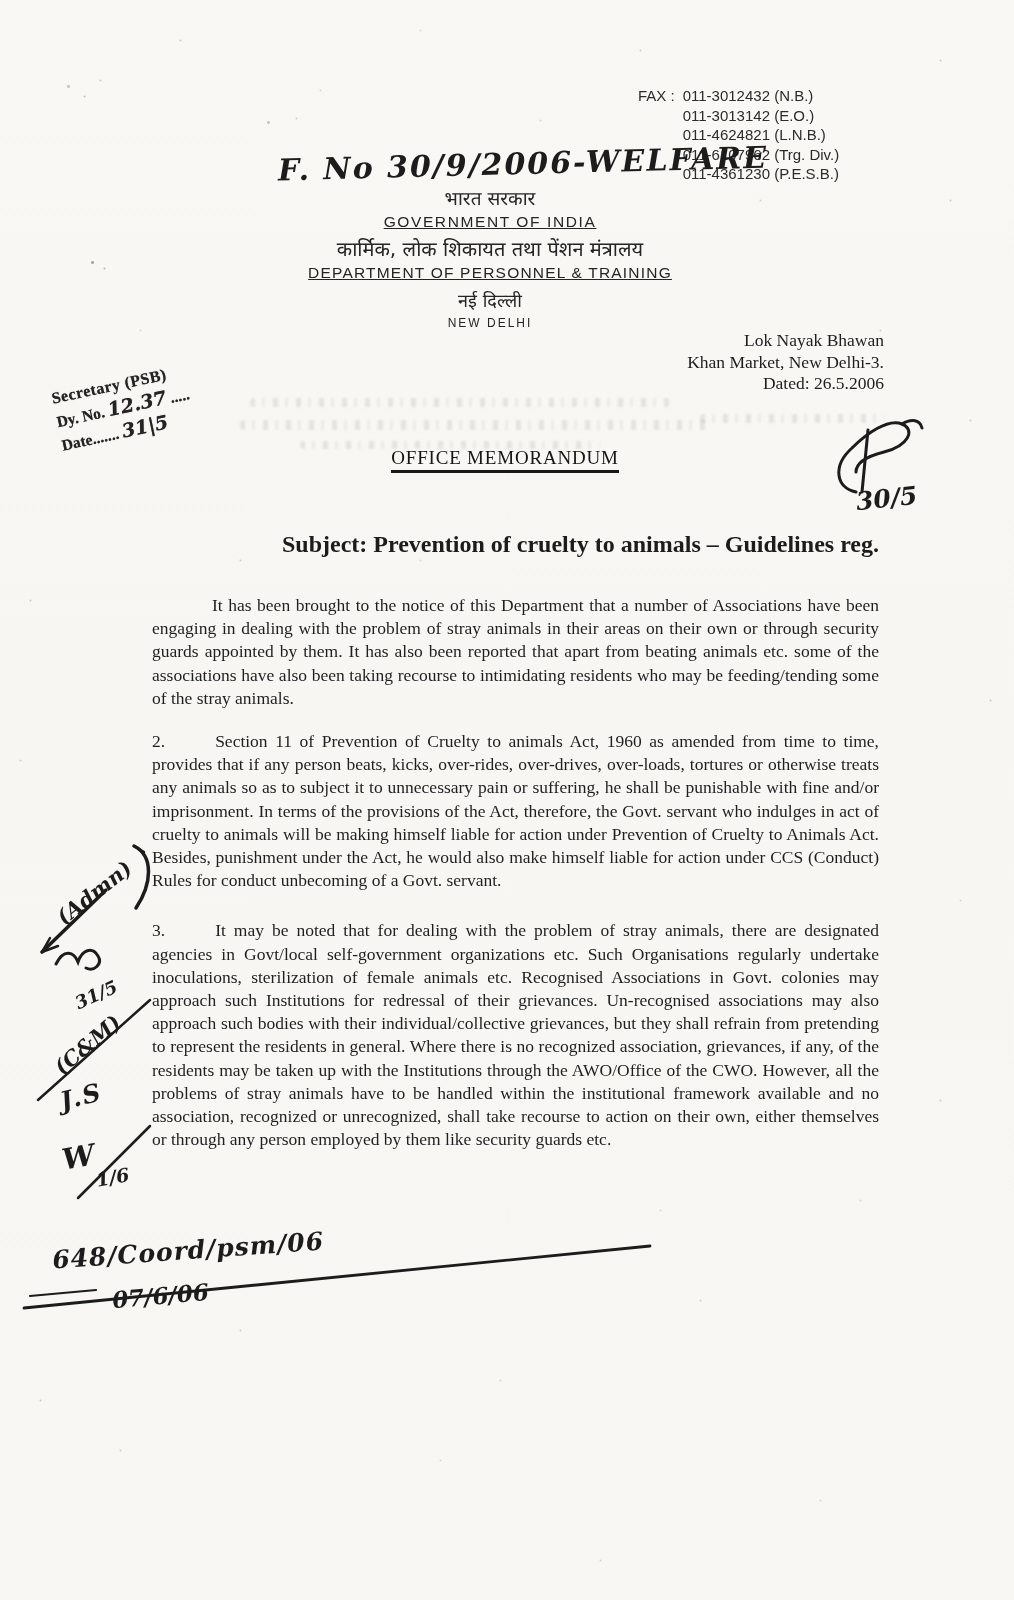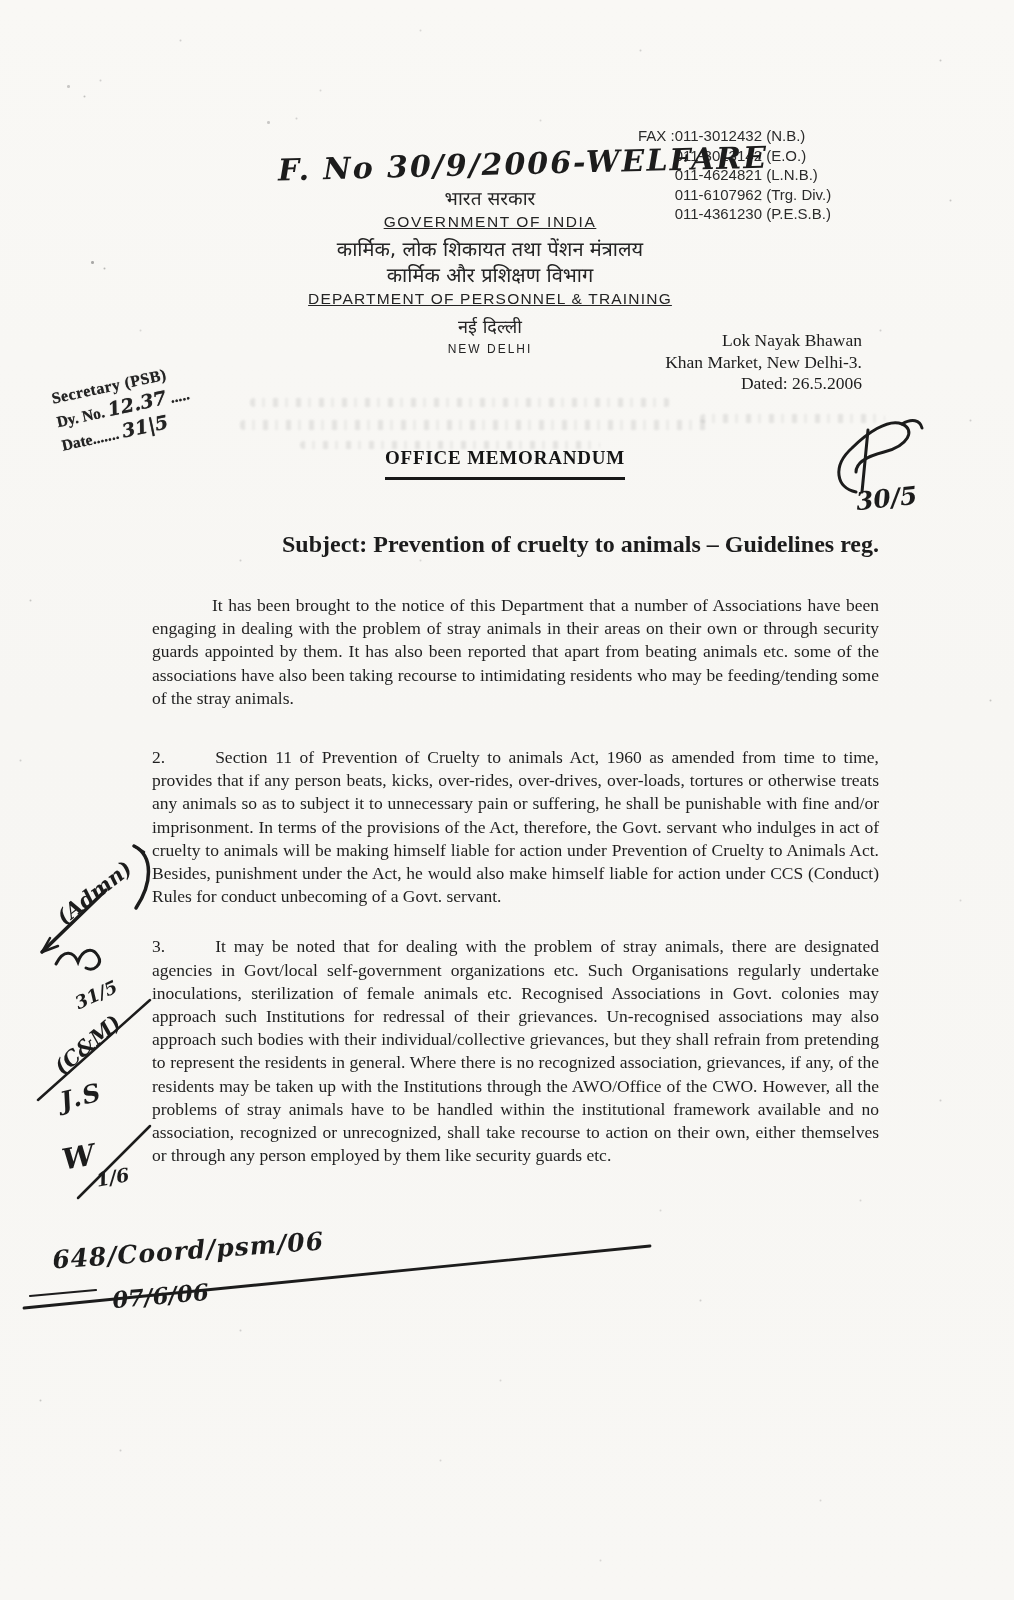--- a/index.html
+++ b/index.html
@@ -19,36 +19,36 @@
     120px 1450px 0 .5px rgba(90,90,90,.25),500px 1380px 0 .5px rgba(90,90,90,.2),700px 1300px 0 .5px rgba(90,90,90,.25),
     860px 1200px 0 .5px rgba(90,90,90,.2),940px 1100px 0 .5px rgba(90,90,90,.25),320px 90px 0 .5px rgba(90,90,90,.2),
     540px 120px 0 .5px rgba(90,90,90,.2),760px 200px 0 .5px rgba(90,90,90,.2),880px 330px 0 .5px rgba(90,90,90,.25),
     140px 330px 0 .5px rgba(90,90,90,.2),240px 560px 0 .5px rgba(90,90,90,.25),420px 560px 0 .5px rgba(90,90,90,.2),
     660px 1210px 0 .5px rgba(90,90,90,.2),240px 1330px 0 .5px rgba(90,90,90,.25),440px 1460px 0 .5px rgba(90,90,90,.2),
     820px 1500px 0 .5px rgba(90,90,90,.2),600px 1560px 0 .5px rgba(90,90,90,.2);}
   .smudge{position:absolute;filter:blur(1px);opacity:.65;border-radius:4px;
     background:repeating-linear-gradient(90deg,rgba(110,110,110,.22) 0 5px,rgba(110,110,110,0) 5px 12px,rgba(110,110,110,.14) 12px 15px,rgba(110,110,110,0) 15px 23px);}
 
   
-  .fax{position:absolute;left:638px;top:86px;display:flex;
-    font-family:"Liberation Sans",sans-serif;font-size:15px;line-height:19.5px;color:#2b2b2b;margin-top:40px;}
+  .fax{position:absolute;left:638px;top:86px;display:flex;gap:8px;
+    font-family:"Liberation Sans",sans-serif;font-size:15px;line-height:19.5px;color:#2b2b2b;}
   .fax .nums{white-space:nowrap;}
   .letterhead{position:absolute;left:90px;top:186px;width:800px;text-align:center;color:#242424;}
   .lh-hi{font-family:"DejaVu Sans",sans-serif;font-size:20px;line-height:24px;margin-bottom:2px;}
   .lh-en{font-family:"Liberation Sans",sans-serif;font-size:15.5px;letter-spacing:1.2px;line-height:19px;margin-bottom:6px;text-decoration:underline;}
   .lh-city-hi{font-family:"DejaVu Sans",sans-serif;font-size:18px;margin-top:2px;margin-bottom:4px;}
   .lh-city-en{font-family:"Liberation Sans",sans-serif;font-size:12px;letter-spacing:2px;}
-  .addr{position:absolute;right:152px;top:330px;text-align:right;font-size:17.5px;line-height:21.5px;color:#1d1d1d;}
+  .addr{position:absolute;right:130px;top:330px;text-align:right;font-size:17.5px;line-height:21.5px;color:#1d1d1d;}
   .heading-wrap{position:absolute;left:90px;top:447px;width:830px;text-align:center;}
-  .heading{display:inline-block;font-weight:bold;font-size:19px;letter-spacing:.8px;color:#151515;
-    border-bottom:3px solid #181818;padding-bottom:8px;}
+  .heading{display:inline-block;font-weight:normal;font-size:19px;letter-spacing:.8px;color:#151515;
+    border-bottom:3px solid #181818;padding-bottom:1px;}
   .subject{position:absolute;left:152px;top:531px;width:727px;text-align:right;font-weight:bold;font-size:24px;color:#1c1c1c;}
   .bodytext{position:absolute;left:152px;top:594px;width:727px;font-size:17.5px;line-height:23.2px;text-align:justify;color:#1f1f1f;}
   .bodytext p{margin:0;}
-  .bodytext p.p2{margin-top:36px;}
+  .bodytext p.p2{margin-top:20px;}
   .bodytext p.p3{margin-top:27px;}
   .bodytext p.p1{text-indent:60px;}
   .pnum{margin-right:50px;}
 
   
   .stamp{position:absolute;left:50px;top:390px;transform:rotate(-12deg);transform-origin:left top;
     color:#232323;font-family:"Liberation Serif",serif;font-weight:bold;text-shadow:0 0 .7px rgba(40,40,40,.8);}
   .stamp .s1{font-size:16px;letter-spacing:.5px;}
   .stamp .s2,.stamp .s3{font-size:15.5px;margin-top:2px;}
   .hwv{font-family:"DejaVu Serif",serif;font-style:italic;font-weight:bold;font-size:19px;}
@@ -89,21 +89,20 @@
       <div>011-4361230 (P.E.S.B.)</div>
     </div>
   </div>
 
   <div class="hw fileno">F. No 30/9/2006-WELFARE</div>
 
   <div class="letterhead">
     <div class="lh-hi" style="font-size:19px;">भारत सरकार</div>
     <div class="lh-en" style="letter-spacing:1.6px;">GOVERNMENT OF INDIA</div>
     <div class="lh-hi">कार्मिक, लोक शिकायत तथा पेंशन मंत्रालय</div>
-    <div class="lh-hi">कार्मिक और प्रशिक्षण विभाग</div>
     <div class="lh-en">DEPARTMENT OF PERSONNEL &amp; TRAINING</div>
     <div class="lh-city-hi">नई दिल्ली</div>
     <div class="lh-city-en">NEW DELHI</div>
   </div>
 
   <div class="addr">
     <div>Lok Nayak Bhawan</div>
     <div>Khan Market, New Delhi-3.</div>
     <div>Dated: 26.5.2006</div>
   </div>

